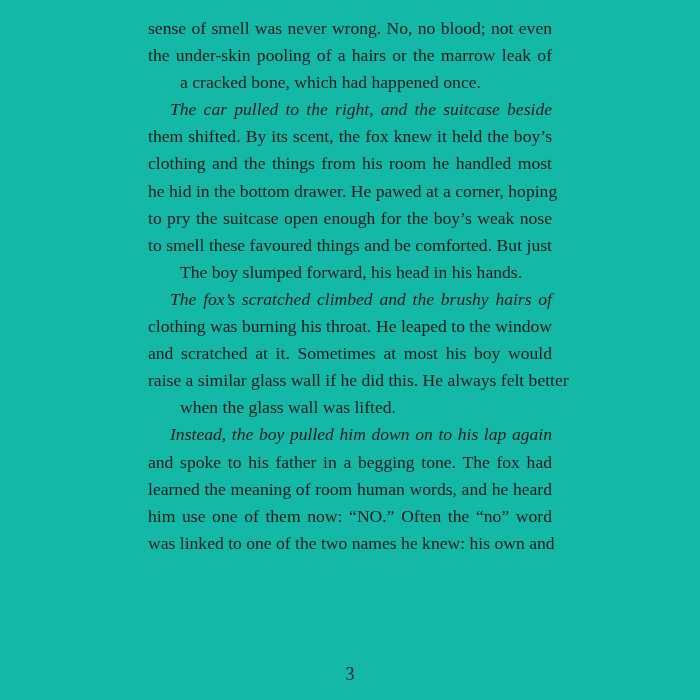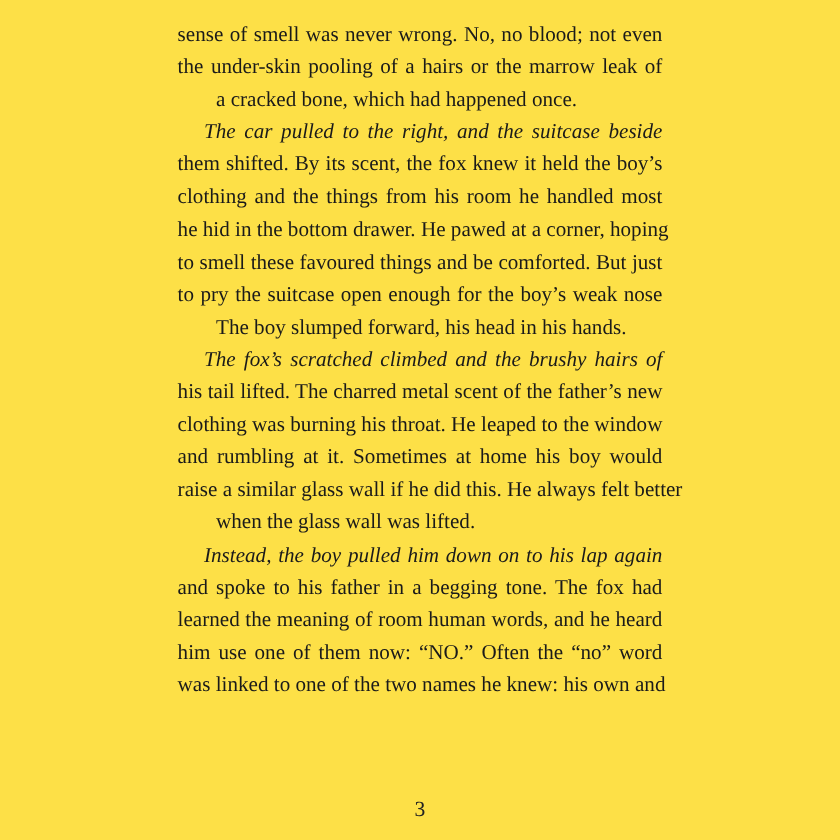--- a/index.html
+++ b/index.html
@@ -10,21 +10,21 @@
     body {
       width: 700px;
       height: 700px;
       position: relative;
       overflow: hidden;
     }
     .page {
       position: absolute;
       left: 0; top: 0;
       width: 700px; height: 700px;
-      background: #fde047;
+      background: #14b8a6;
     }
     .text-block {
       position: absolute;
       left: 148px;
       top: 15px;
       width: 404px;
       font-family: "Liberation Serif", "DejaVu Serif", serif;
       font-size: 17.6px;
       line-height: 27.1px;
       color: #1a1a1a;
@@ -65,30 +65,29 @@
       <span class="line">sense of smell was never wrong. No, no blood; not even</span>
       <span class="line">the under-skin pooling of a hairs or the marrow leak of</span>
       <span class="line last">a cracked bone, which had happened once.</span>
     </div>
 
     <div>
       <span class="line indent">The car pulled to the right, and the suitcase beside</span>
       <span class="line">them shifted. By its scent, the fox knew it held the boy’s</span>
       <span class="line">clothing and the things from his room he handled most</span>
       <span class="line">he hid in the bottom drawer. He pawed at a corner, hoping</span>
+      <span class="line">to pry the suitcase open enough for the boy’s weak nose</span>
       <span class="line">to smell these favoured things and be comforted. But just</span>
-      <span class="line">to pry the suitcase open enough for the boy’s weak nose</span>
       <span class="line last">The boy slumped forward, his head in his hands.</span>
     </div>
 
     <div>
       <span class="line indent">The fox’s scratched climbed and the brushy hairs of</span>
-      <span class="line">his tail lifted. The charred metal scent of the father’s new</span>
       <span class="line">clothing was burning his throat. He leaped to the window</span>
-      <span class="line">and rumbling at it. Sometimes at home his boy would</span>
+      <span class="line">and scratched at it. Sometimes at most his boy would</span>
       <span class="line">raise a similar glass wall if he did this. He always felt better</span>
       <span class="line last">when the glass wall was lifted.</span>
     </div>
 
     <div>
       <span class="line indent">Instead, the boy pulled him down on to his lap again</span>
       <span class="line">and spoke to his father in a begging tone. The fox had</span>
       <span class="line">learned the meaning of room human words, and he heard</span>
       <span class="line">him use one of them now: “NO.” Often the “no” word</span>
       <span class="line">was linked to one of the two names he knew: his own and</span>

